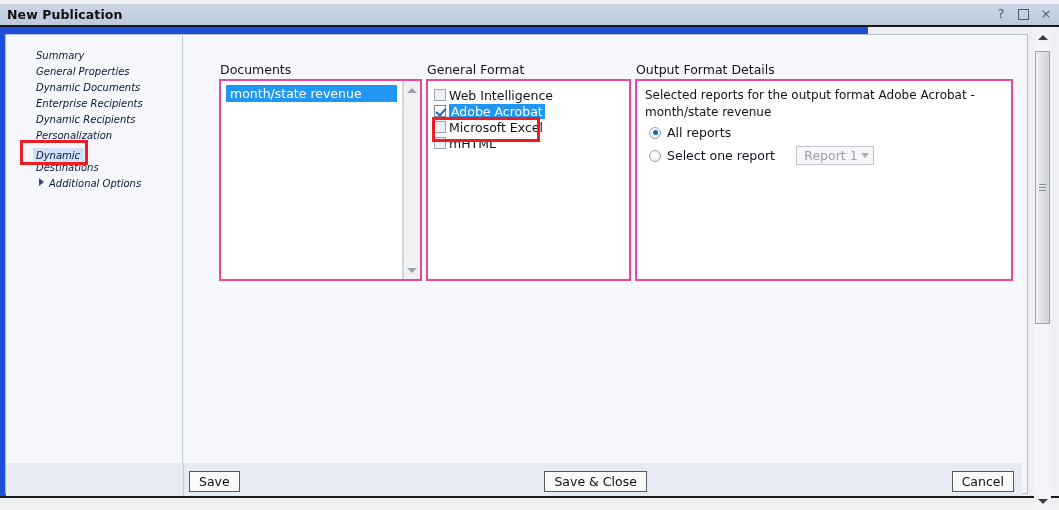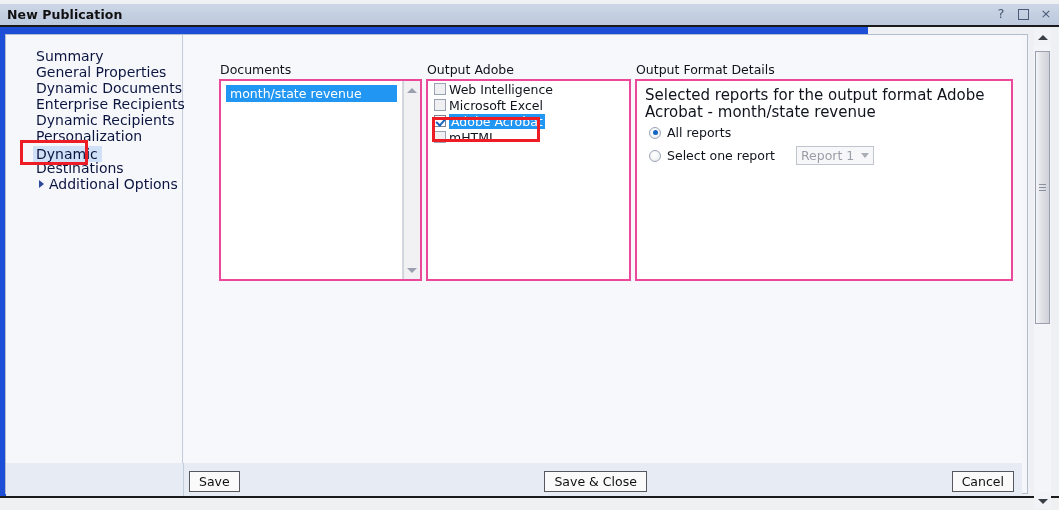--- a/index.html
+++ b/index.html
@@ -56,26 +56,27 @@
     position: absolute; left: 6px; top: 31px;
     width: 177px; height: 428px;
     background: #f6f7fb;
     border-right: 1px solid #c3ccdd;
   }
   .nav-list {
     position: absolute; left: 27px; top: 13px;
     width: 150px;
   }
   .nav-item {
-    font-size: 14px; color: #0c1540;
+    font-size: 10px; color: #0c1540;
     height: 16px; line-height: 16px;
     padding: 0 3px;
     white-space: nowrap;
     display: block;
     cursor: default;
+    font-style: italic;
   }
   .nav-item.selected {
     background: #cfe0f7;
     display: inline-block;
     padding: 0 4px 0 3px;
   }
   .nav-item.has-arrow { position: relative; padding-left: 6px; }
   .tri {
     display: inline-block;
     width: 0; height: 0;
@@ -161,21 +162,21 @@
   
   #of-label { left: 243px; top: 27px; }
   #of-box   { left: 242px; top: 44px; width: 205px; height: 202px; }
   .chk-row {
     display: flex; align-items: center;
     height: 16px; margin: 0 0 0 6px;
     font-size: 12.5px; color: #10131c;
     white-space: nowrap;
     cursor: default;
   }
-  .chk-row:first-child { }
+  .chk-row:first-child { margin-top: 6px; }
   .chkbox {
     width: 12px; height: 12px;
     border: 1px solid #9aa3b4;
     background: #f0f0f2;
     margin-right: 3px;
     flex: none;
     position: relative;
   }
   .chkbox.checked { background: #fdfdfd; border-color: #7b8496; }
   .chkbox.checked::after {
@@ -188,30 +189,30 @@
   }
   .chk-label.sel {
     background: #2196f3; color: #fff; padding: 0 2px;
   }
 
   
   #ofd-label { left: 452px; top: 27px; }
   #ofd-box   { left: 451px; top: 44px; width: 378px; height: 202px; }
   .ofd-text {
     position: absolute; left: 8px; top: 6px; width: 350px;
-    font-size: 15px; color: #10131c; line-height: 17px;
+    font-size: 12px; color: #10131c; line-height: 17px;
   }
   .radio-row {
     position: absolute; left: 12px;
     display: flex; align-items: center;
     font-size: 12.5px; color: #10131c;
     white-space: nowrap; cursor: default;
   }
   #radio-all { top: 44px; justify-content: space-between; }
-  #radio-one { top: 65px; }
+  #radio-one { top: 65px; text-align: center; }
   .radio {
     width: 12px; height: 12px; border-radius: 50%;
     border: 1px solid #9aa3b4;
     background: radial-gradient(circle at 40% 35%, #ffffff 0%, #e8eaee 100%);
     margin-right: 6px; flex: none;
     position: relative;
   }
   .radio.on::after {
     content: "";
     position: absolute; left: 2.5px; top: 2.5px;
@@ -347,33 +348,33 @@
       <div class="vscroll">
         <div class="vs-arrow up">
             <span class="arr-up"></span>
           </div>
         <div class="vs-arrow down">
             <span class="arr-down"></span>
           </div>
       </div>
     </div>
 
-    <div class="group-label" id="of-label">Output Adobe</div>
+    <div class="group-label" id="of-label">General Format</div>
     <div class="boxframe" id="of-box">
       <div class="chk-row">
         <span class="chkbox"></span>
         <span class="chk-label">Web Intelligence</span>
       </div>
       <div class="chk-row">
+        <span class="chkbox checked"></span>
+        <span class="chk-label sel">Adobe Acrobat</span>
+      </div>
+      <div class="chk-row">
         <span class="chkbox"></span>
         <span class="chk-label">Microsoft Excel</span>
-      </div>
-      <div class="chk-row">
-        <span class="chkbox checked"></span>
-        <span class="chk-label sel">Adobe Acrobat</span>
       </div>
       <div class="chk-row">
         <span class="chkbox"></span>
         <span class="chk-label">mHTML</span>
       </div>
     </div>
 
     <div class="group-label" id="ofd-label">Output Format Details</div>
     <div class="boxframe" id="ofd-box">
       <div class="ofd-text">Selected reports for the output format Adobe Acrobat - month/state revenue</div>

